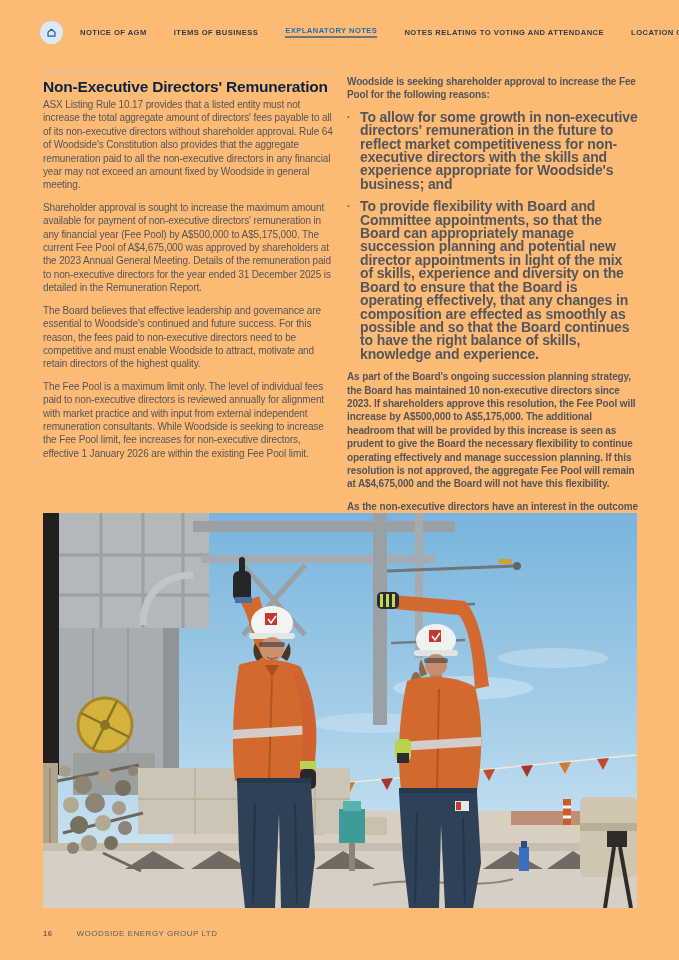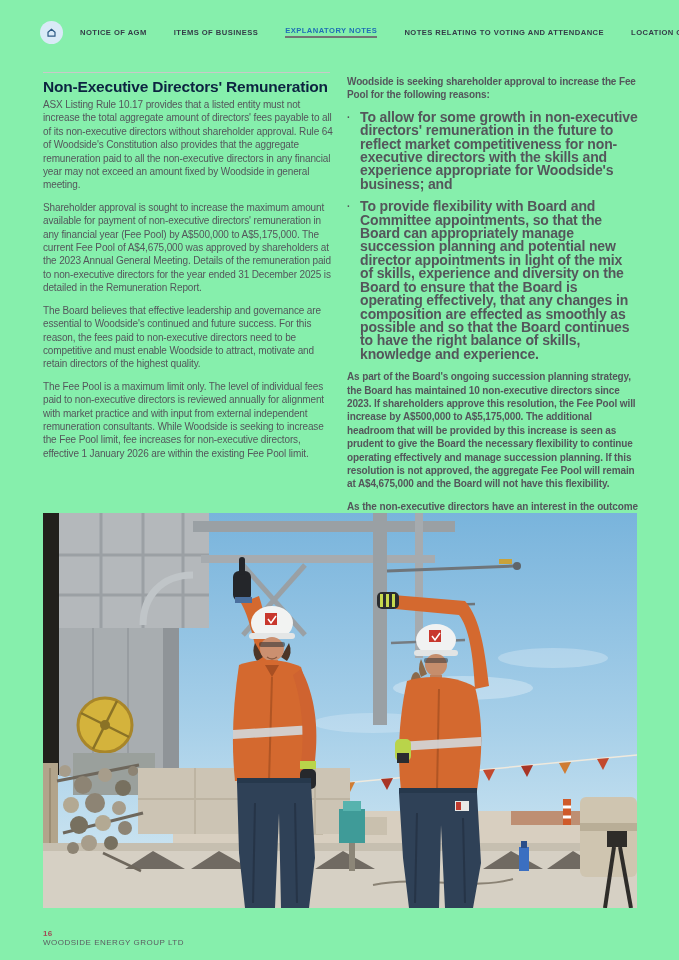--- a/index.html
+++ b/index.html
@@ -1,18 +1,18 @@
 <!DOCTYPE html>
 <html><head>
 <meta charset="utf-8">
 <style>
   * { margin:0; padding:0; box-sizing:border-box; }
   html,body { width:679px; height:960px; }
   body { font-family:"Liberation Sans", sans-serif; background:#ffffff; position:relative; overflow:hidden; }
-  .page { position:absolute; inset:0; background:#86efac; }
+  .page { position:absolute; inset:0; background:#fdba74; }
 
   
   .topnav { position:absolute; top:20px; left:40px; right:34px; height:24px; display:flex; align-items:center; }
   .home-btn { width:23px; height:23px; border-radius:50%; background:#d9eaf7; display:flex; align-items:center; justify-content:center; cursor:pointer; flex:0 0 auto; }
   .nav-links { display:flex; align-items:center; gap:27px; margin-left:17px; }
   .nav-link { font-size:7.6px; font-weight:bold; letter-spacing:.45px; color:#333c47; text-transform:uppercase; white-space:nowrap; cursor:pointer; }
   .nav-link.active { color:#1f6fb5; border-bottom:2px solid #737373; padding-bottom:1px; }
   .pager { margin-left:auto; display:flex; height:21px; border-radius:11px; overflow:hidden; }
 
   
@@ -24,23 +24,23 @@
   .body-p { font-size:10px; line-height:13.4px; color:#54565b; letter-spacing:-.13px; margin-bottom:9px; }
   .bullet-row { display:flex; margin-bottom:9px; }
   .bullet-mark { font-size:10px; line-height:13.4px; color:#54565b; width:13px; flex:0 0 13px; }
   .bullet-text { font-size:14px; line-height:13.4px; color:#54565b; letter-spacing:-.13px; flex:1; }
 
   
   .photo { position:absolute; top:513px; left:43px; width:594px; height:395px; overflow:hidden; }
   .photo svg { display:block; }
 
   
-  .footer { position:absolute; top:929px; left:43px; display:flex; align-items:baseline;flex-direction:column; }
+  .footer { position:absolute; top:929px; left:43px; display:flex; align-items:baseline; }
   .page-num { font-size:8px; font-weight:bold; color:#a14b55; letter-spacing:.3px; }
-  .company { font-size:8px; color:#5a5d61; letter-spacing:.5px; margin-left:0; }
+  .company { font-size:8px; color:#5a5d61; letter-spacing:.5px; margin-left:24px; }
 </style>
 </head>
 <body>
 
 <div class="page">
 
   <div class="topnav">
     <div class="home-btn">
       <svg width="11" height="11" viewBox="0 0 11 11">
         <path d="M2 5.3 L5.5 2.2 L9 5.3 V9.2 H2 Z" fill="none" stroke="#2c5a85" stroke-width="1.2" stroke-linejoin="round"></path>

